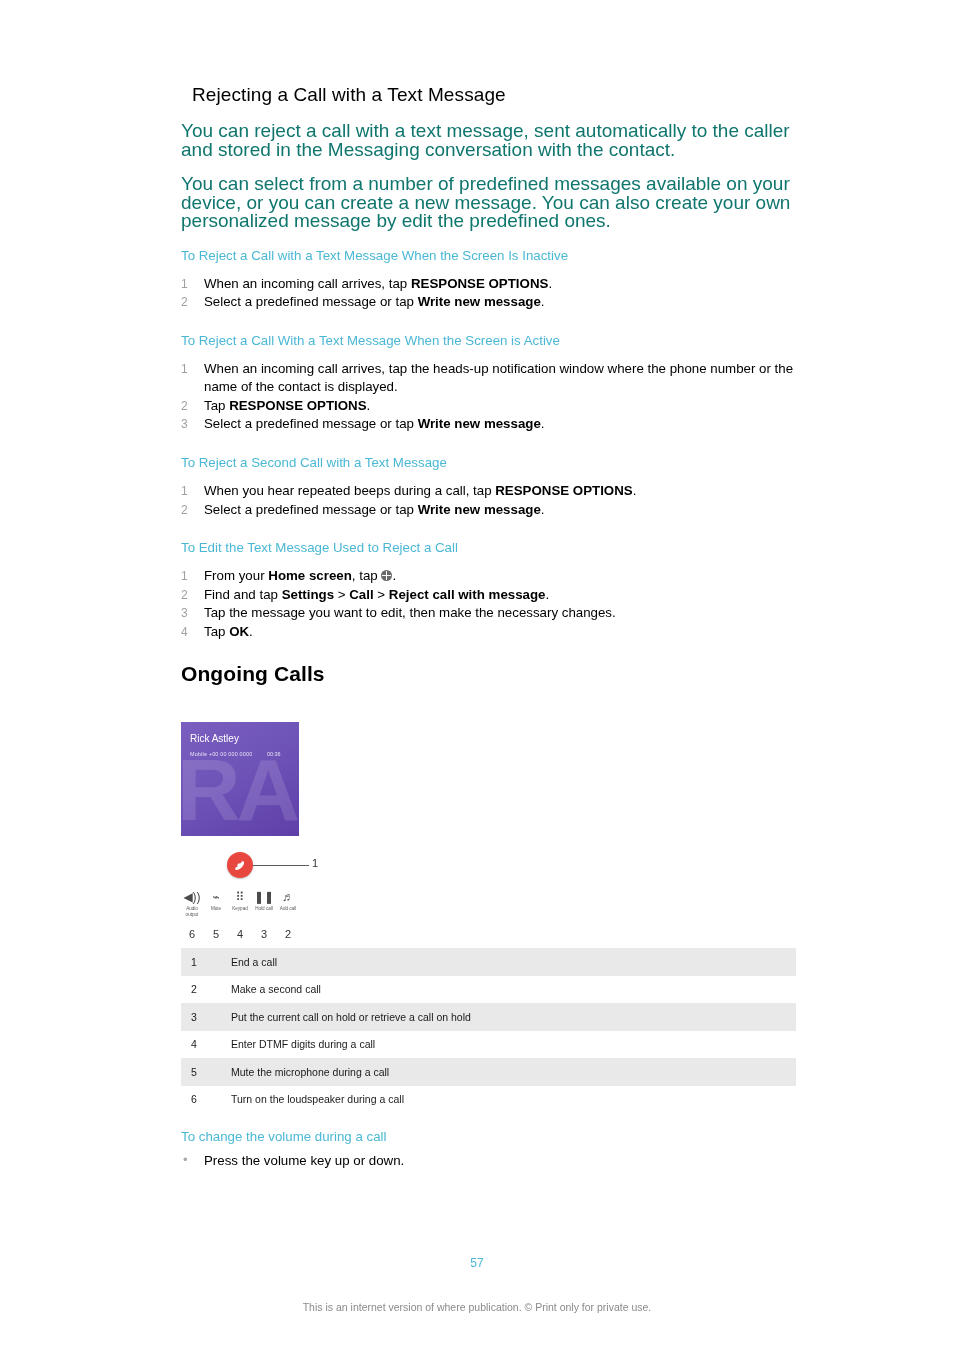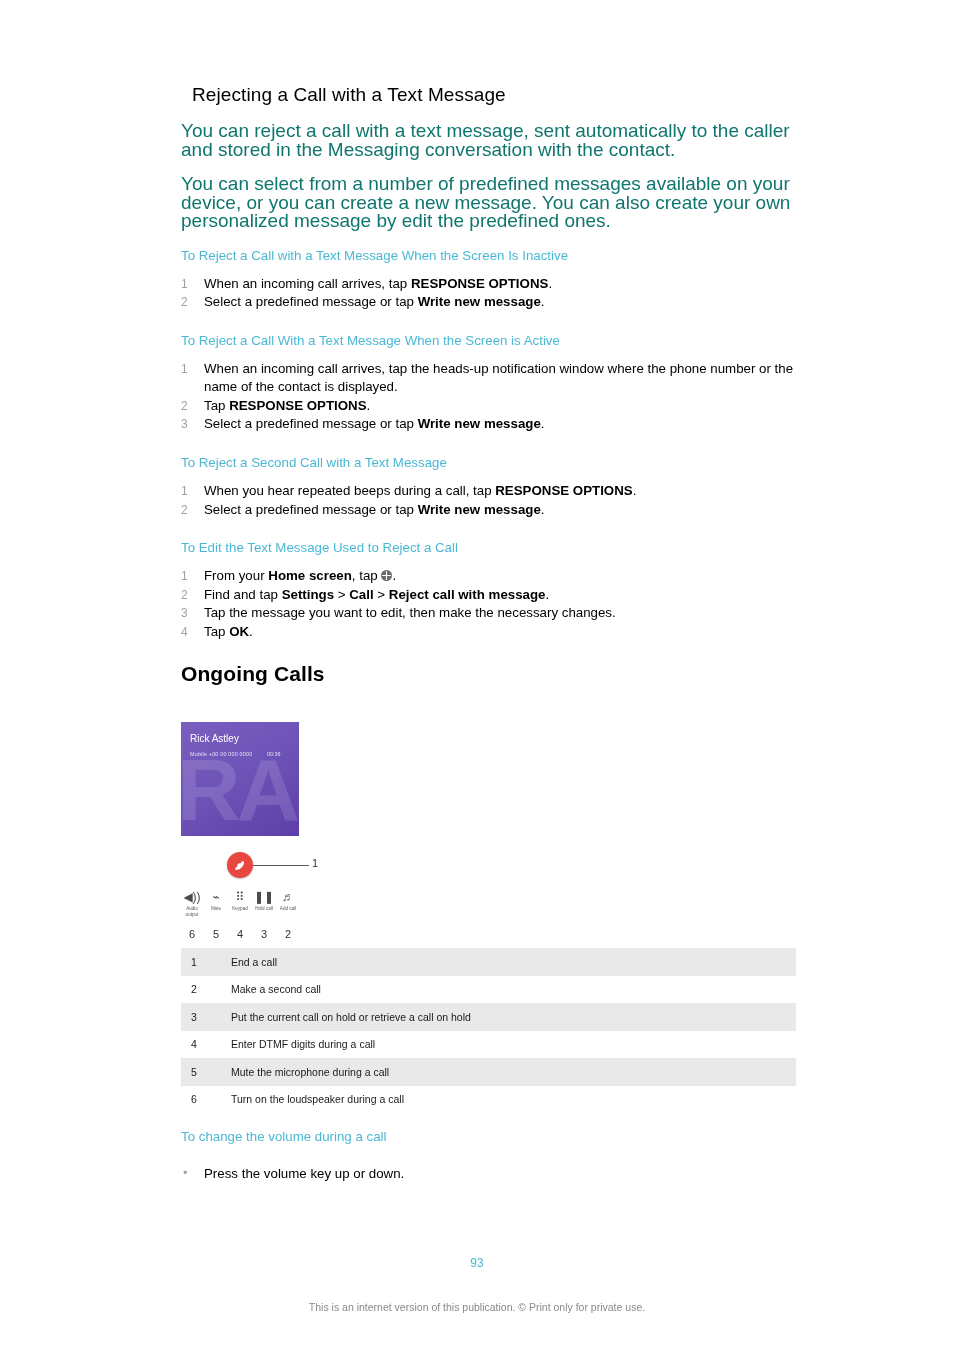--- a/index.html
+++ b/index.html
@@ -79,21 +79,20 @@
   ul.bullets {
     list-style: none;
     margin: 0;
     padding: 0;
   }
   ul.bullets li {
     position: relative;
     font-size: 13.3px;
     line-height: 18.6px;
     padding-left: 23px;
-    margin-top: 13px;
   }
   ul.bullets li::before {
     content: "\2022";
     position: absolute;
     left: 2px;
     top: -1px;
     color: #a8a8a8;
     font-size: 13px;
   }
   b { font-weight: bold; }
@@ -408,16 +407,16 @@
     </tbody>
   </table>
 
   <div class="tail-sub">To change the volume during a call</div>
   <div class="tail-bullet">
     <ul class="bullets">
       <li>Press the volume key up or down.</li>
     </ul>
   </div>
 
-  <div class="page-number">93</div>
-  <div class="footer-note">This is an internet version of this publication. © Print only for private use.</div>
+  <div class="page-number">57</div>
+  <div class="footer-note">This is an internet version of where publication. © Print only for private use.</div>
 
 </div>
 
 </body></html>

